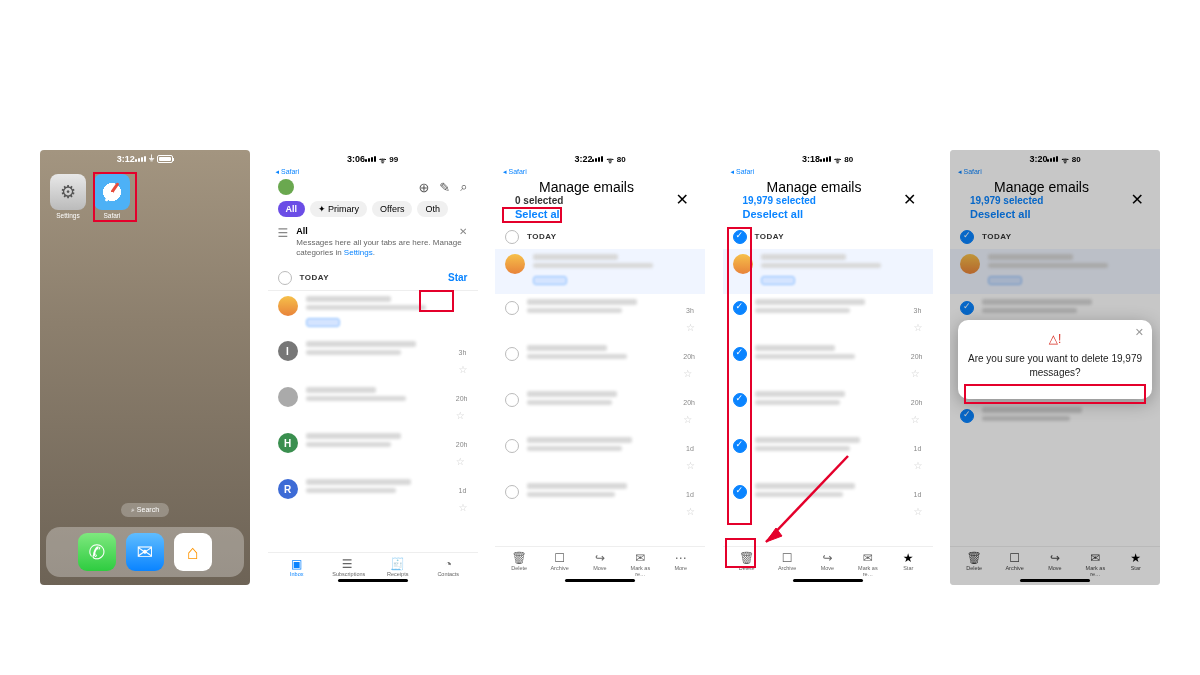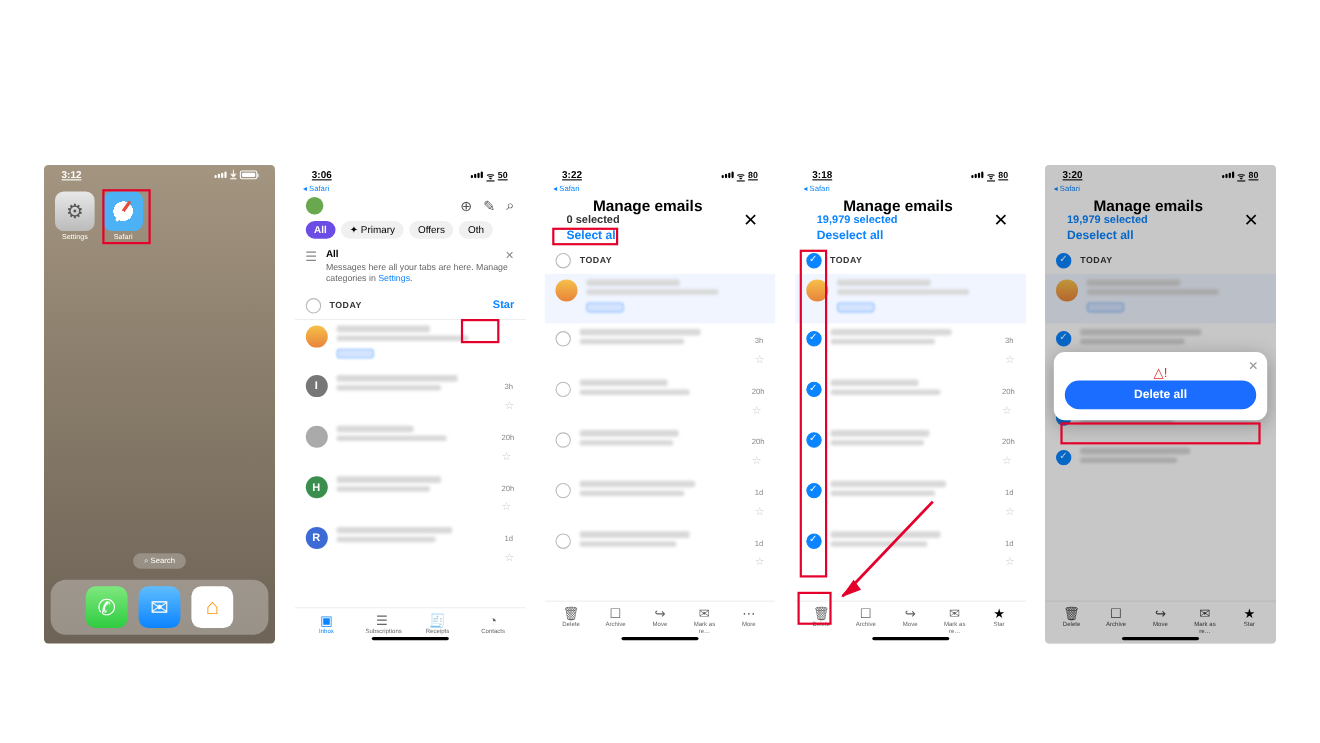--- a/index.html
+++ b/index.html
@@ -23,26 +23,25 @@
     height: 435px;
     background: #fff;
     position: relative;
     flex-shrink: 0;
     border-radius: 4px;
     overflow: hidden;
   }
   .statusbar {
     height: 18px;
     display: flex;
-    justify-content: space-between;
+    justify-content: center;
     align-items: center;
     padding: 0 16px;
     font-size: 9px;
     font-weight: 600;
-    text-decoration: underline;
   }
   .statusbar .right { display:flex; gap:3px; align-items:center; }
   .sig { display:flex; gap:1px; align-items:flex-end; }
   .sig span { width:2px; background:#000; border-radius:1px; }
   .sig span:nth-child(1){height:3px} .sig span:nth-child(2){height:4px}
   .sig span:nth-child(3){height:5px} .sig span:nth-child(4){height:6px}
   .wifi { font-size:8px; }
   .batt { width:16px; height:8px; border:1px solid #000; border-radius:2px; position:relative; }
   .batt::after { content:""; position:absolute; right:-2px; top:2px; width:1px; height:3px; background:#000; }
   .batt::before { content:""; position:absolute; left:1px; top:1px; width:12px; height:4px; background:#000; border-radius:1px; }
@@ -68,21 +67,21 @@
   .phone-dock { background:linear-gradient(#7ee87e,#2ecc40); }
   .mail-dock { background:linear-gradient(#5fbdff,#0a84ff); }
   .home-dock { background:#fff; color:#ff9500; }
   .redbox { position:absolute; border:2.5px solid #e4002b; pointer-events:none; }
 
   
   .safari-crumb { font-size:7px; color:#0a84ff; padding:0 8px; display:flex; align-items:center; gap:2px; }
   .mailhdr { display:flex; justify-content:space-between; align-items:center; padding:3px 10px; }
   .avatar { width:16px; height:16px; border-radius:50%; }
   .hdr-title-sub { padding:0 10px; }
-  .hdr-title { font-size:14px; font-weight:700;padding-left:24px; }
+  .hdr-title { font-size:14px; font-weight:400;padding-left:24px; }
   .hdr-sub { font-size:10px; font-weight:600; }
   .tabs { display:flex; gap:5px; padding:3px 10px; overflow:hidden; }
   .tab { font-size:9px; padding:3px 8px; border-radius:11px; background:#f0f0f0; white-space:nowrap; }
   .tab.active { background:#6b4de6; color:#fff; font-weight:600; }
   .infobanner { display:flex; padding:6px 10px; gap:8px; align-items:flex-start; position:relative; }
   .infobanner .ic { color:#888; font-size:12px; }
   .infobanner .txt { font-size:8px; color:#666; line-height:1.3; }
   .infobanner .txt b { color:#000; font-size:9px; display:block; }
   .infobanner .link { color:#0a84ff; }
   .infobanner .close { position:absolute; right:10px; top:6px; font-size:10px; color:#888; }
@@ -163,21 +162,21 @@
     <div class="statusbar">
       <span>3:06</span>
       <div class="right">
         <span class="sig">
             <span></span>
             <span></span>
             <span></span>
             <span></span>
           </span>
         <span class="wifi">ᯤ</span>
-        <span style="font-size:8px;">50</span>
+        <span style="font-size:8px;">99</span>
       </div>
     </div>
     <div class="safari-crumb">◂ Safari</div>
     <div class="mailhdr">
       <div class="avatar" style="background:#6aa84f;"></div>
       <div class="tir">
         <span>⊕</span>
         <span>✎</span>
         <span>⌕</span>
       </div>
@@ -501,18 +500,18 @@
         <div class="item"><span class="ic">↪</span><span>Move</span></div>
         <div class="item"><span class="ic">✉︎</span><span>Mark as re…</span></div>
         <div class="item filled"><span class="ic">★</span><span>Star</span></div>
       </div>
       <div class="homebar"></div>
     </div>
     <div class="dimmer"></div>
     <div class="dialog">
       <span class="dclose">✕</span>
       <div class="warn">△!</div>
-      <div class="dbtn">Delete all</div>
+      <div class="dmsg">Are you sure you want to delete 19,979 messages?</div>
     </div>
     <div class="redbox" style="left:14px; top:234px; width:182px; height:20px; border-width:2px;"></div>
   </div>
 
 </div>
 
 </body></html>

